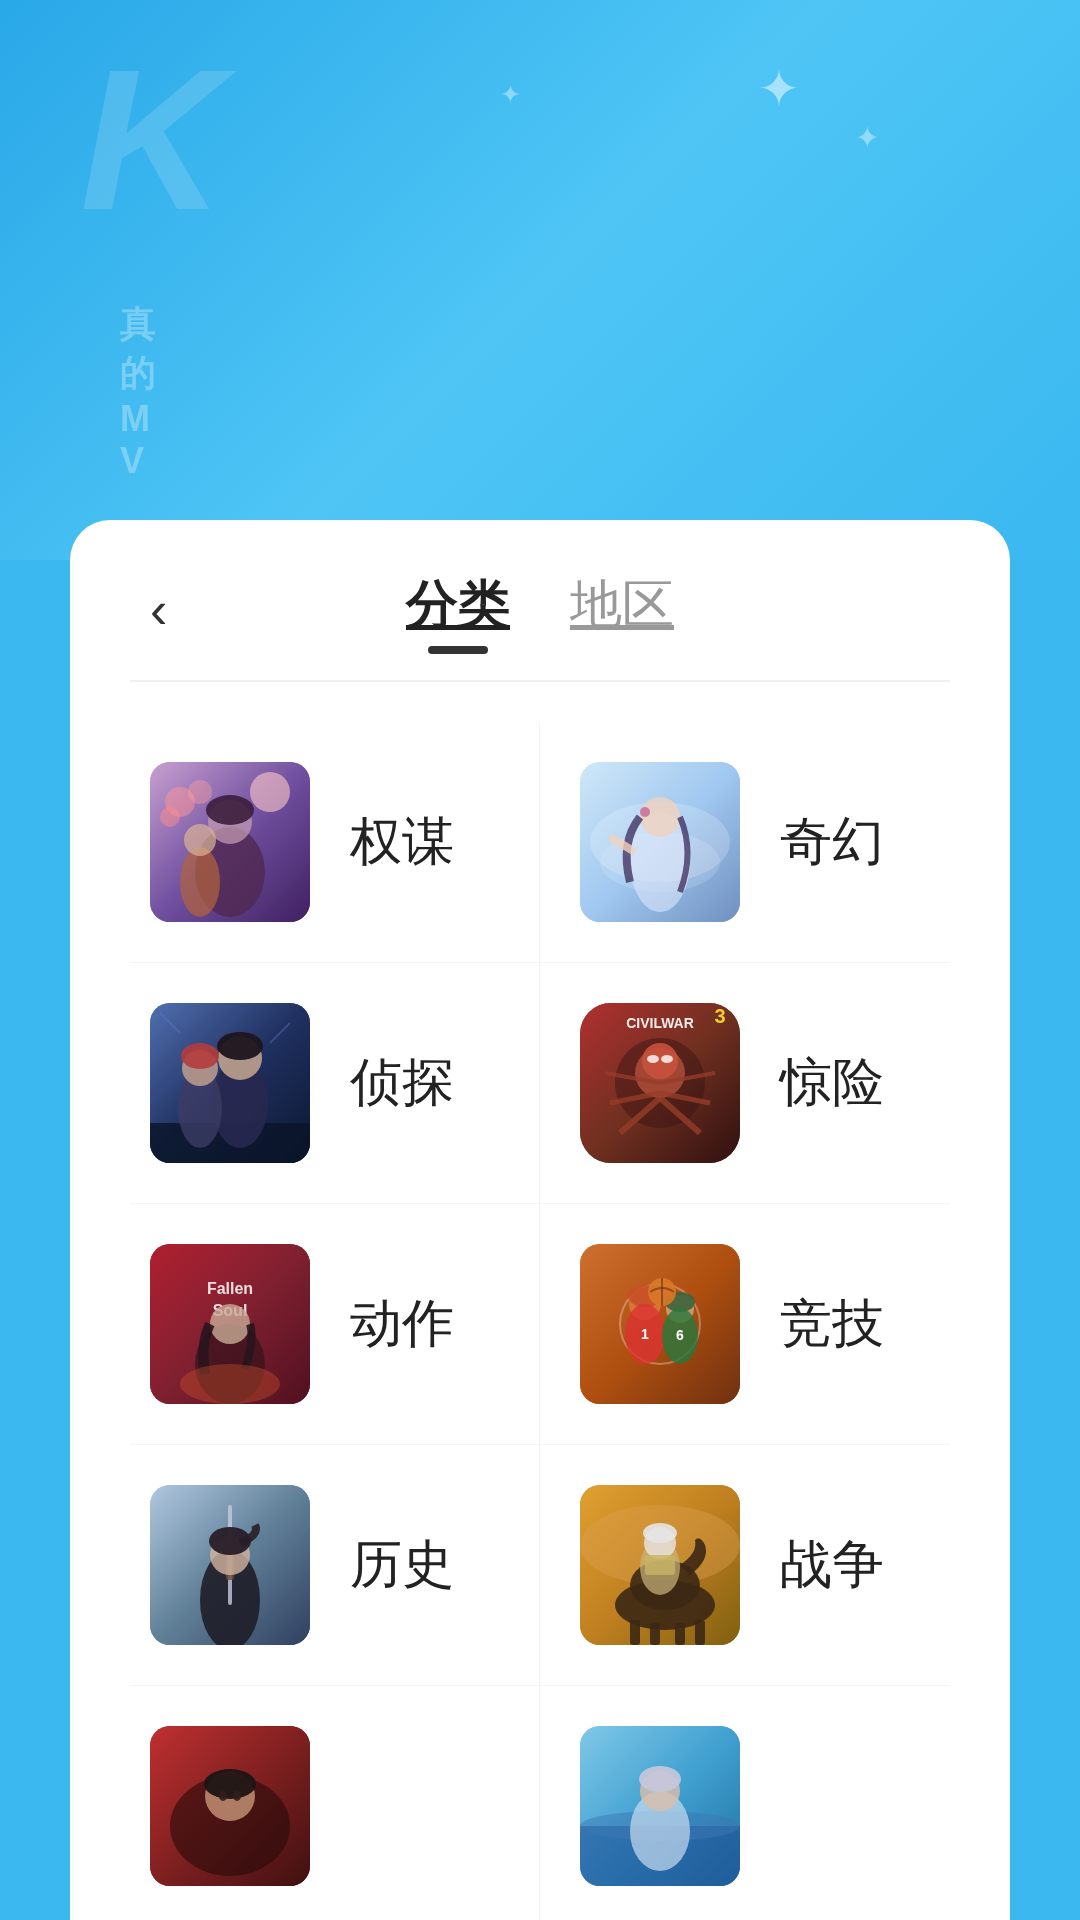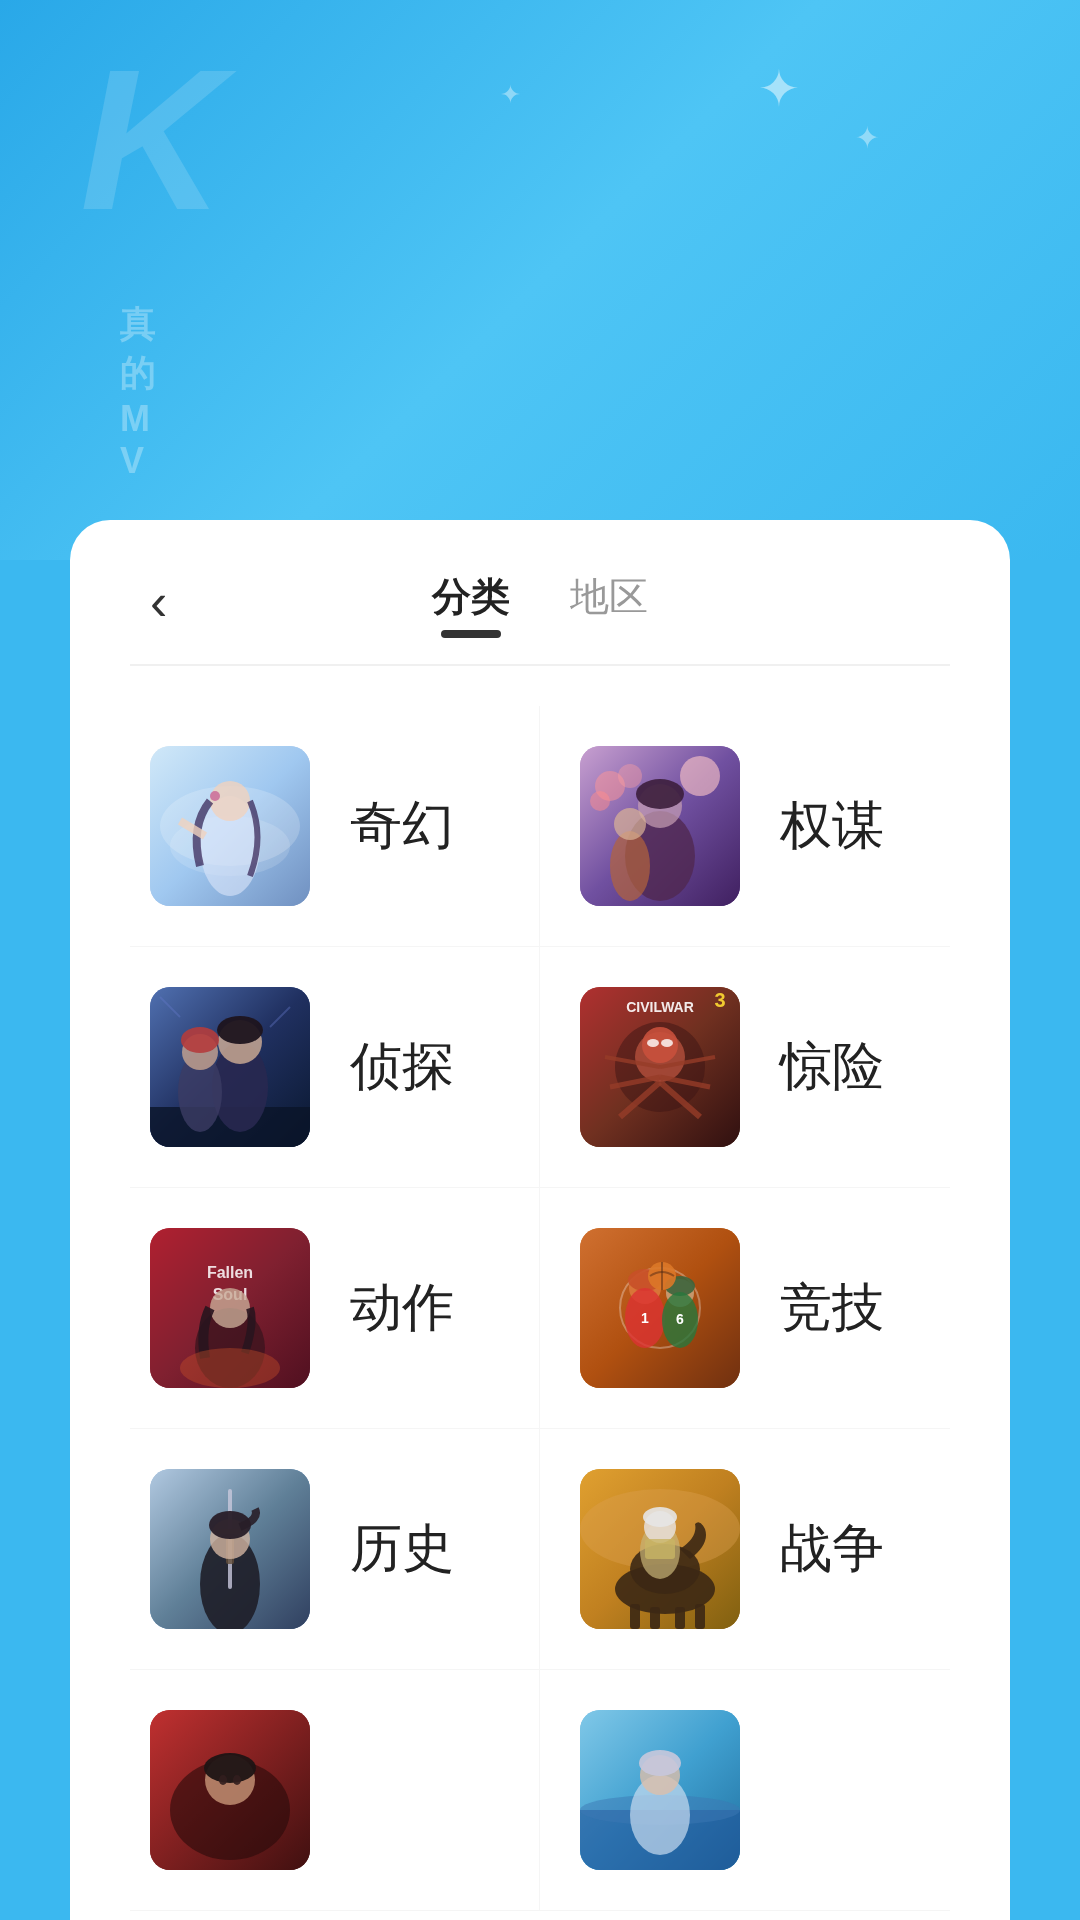--- a/index.html
+++ b/index.html
@@ -107,25 +107,26 @@
       font-weight: 300;
     }
 
     .tabs {
       display: flex;
       gap: 60px;
       margin: 0 auto;
     }
 
     .tab-item {
-      font-size: 39px;
+      font-size: 52px;
       color: #999;
       cursor: pointer;
       position: relative;
       padding-bottom: 10px;
+      text-decoration: underline;
     }
 
     .tab-item.active {
       color: #222;
       font-weight: 800;
     }
 
     .tab-item.active::after {
       content: '';
       position: absolute;
@@ -175,21 +176,21 @@
       border-radius: 20px;
       overflow: hidden;
       flex-shrink: 0;
       background: #ddd;
     }
 
     
     .thumb-1 { background: linear-gradient(135deg, #c8a0d0 0%, #8060a0 50%, #503080 100%); }
     .thumb-2 { background: linear-gradient(135deg, #e0e8f0 0%, #b0c8e8 50%, #90a8d0 100%); }
     .thumb-3 { background: linear-gradient(135deg, #6080c0 0%, #304880 50%, #102040 100%); }
-    .thumb-4 { background: linear-gradient(135deg, #c04040 0%, #804020 50%, #402010 100%); }
+    .thumb-4 { background: linear-gradient(135deg, #c04040 0%, #804020 50%, #402010 100%); border-radius: 31px; }
     .thumb-5 { background: linear-gradient(135deg, #c83040 0%, #903040 50%, #602030 100%); }
     .thumb-6 { background: linear-gradient(135deg, #e08030 0%, #c06010 50%, #804010 100%); }
     .thumb-7 { background: linear-gradient(135deg, #a0c0e0 0%, #6090c0 50%, #305080 100%); }
     .thumb-8 { background: linear-gradient(135deg, #d0a030 0%, #c08020 50%, #906010 100%); }
     .thumb-9 { background: linear-gradient(135deg, #c03030 0%, #802020 50%, #401010 100%); }
     .thumb-10 { background: linear-gradient(135deg, #80c0e8 0%, #40a0d0 50%, #2080b0 100%); }
 
     .category-label {
       font-size: 52px;
       color: #222;
@@ -240,20 +241,53 @@
         <span>地区</span>
       </div>
     </div>
   </div>
 
   <div class="divider"></div>
 
   <div class="category-grid">
 
     <div class="category-item">
+      <div class="category-thumbnail thumb-1">
+        <div class="thumb-inner">
+
+          <svg width="160" height="160" viewBox="0 0 160 160" xmlns="http://www.w3.org/2000/svg">
+            <defs>
+              <linearGradient id="g1" x1="0" y1="0" x2="1" y2="1">
+                <stop offset="0%" stop-color="#c8a0d0"></stop>
+                <stop offset="50%" stop-color="#7050a0"></stop>
+                <stop offset="100%" stop-color="#402060"></stop>
+              </linearGradient>
+            </defs>
+            <rect width="160" height="160" fill="url(#g1)"></rect>
+
+            <circle cx="120" cy="30" r="20" fill="rgba(255,200,200,0.6)"></circle>
+
+            <circle cx="30" cy="40" r="15" fill="rgba(255,150,150,0.5)"></circle>
+            <circle cx="50" cy="30" r="12" fill="rgba(255,160,160,0.4)"></circle>
+            <circle cx="20" cy="55" r="10" fill="rgba(255,140,140,0.5)"></circle>
+
+            <ellipse cx="80" cy="110" rx="35" ry="45" fill="rgba(80,40,80,0.8)"></ellipse>
+            <circle cx="80" cy="60" r="22" fill="rgba(200,160,180,0.7)"></circle>
+
+            <ellipse cx="80" cy="48" rx="24" ry="15" fill="rgba(60,30,60,0.9)"></ellipse>
+
+            <ellipse cx="50" cy="120" rx="20" ry="35" fill="rgba(180,100,60,0.7)"></ellipse>
+            <circle cx="50" cy="78" r="16" fill="rgba(220,180,150,0.7)"></circle>
+          </svg>
+        </div>
+      </div>
+      <span class="category-label">权谋</span>
+    </div>
+
+    <div class="category-item">
       <div class="category-thumbnail thumb-2">
         <div class="thumb-inner">
           <svg width="160" height="160" viewBox="0 0 160 160" xmlns="http://www.w3.org/2000/svg">
             <defs>
               <linearGradient id="g2" x1="0" y1="0" x2="1" y2="1">
                 <stop offset="0%" stop-color="#d0e8f8"></stop>
                 <stop offset="50%" stop-color="#a0c8f0"></stop>
                 <stop offset="100%" stop-color="#7090c0"></stop>
               </linearGradient>
             </defs>
@@ -268,53 +302,20 @@
             <path d="M60 55 Q40 80 50 120" stroke="rgba(50,30,80,0.7)" stroke-width="8" fill="none"></path>
             <path d="M100 55 Q115 90 100 130" stroke="rgba(50,30,80,0.7)" stroke-width="6" fill="none"></path>
 
             <circle cx="65" cy="50" r="5" fill="rgba(200,100,150,0.8)"></circle>
 
             <line x1="55" y1="90" x2="30" y2="75" stroke="rgba(240,210,190,0.8)" stroke-width="8"></line>
           </svg>
         </div>
       </div>
       <span class="category-label">奇幻</span>
-    </div>
-
-    <div class="category-item">
-      <div class="category-thumbnail thumb-1">
-        <div class="thumb-inner">
-
-          <svg width="160" height="160" viewBox="0 0 160 160" xmlns="http://www.w3.org/2000/svg">
-            <defs>
-              <linearGradient id="g1" x1="0" y1="0" x2="1" y2="1">
-                <stop offset="0%" stop-color="#c8a0d0"></stop>
-                <stop offset="50%" stop-color="#7050a0"></stop>
-                <stop offset="100%" stop-color="#402060"></stop>
-              </linearGradient>
-            </defs>
-            <rect width="160" height="160" fill="url(#g1)"></rect>
-
-            <circle cx="120" cy="30" r="20" fill="rgba(255,200,200,0.6)"></circle>
-
-            <circle cx="30" cy="40" r="15" fill="rgba(255,150,150,0.5)"></circle>
-            <circle cx="50" cy="30" r="12" fill="rgba(255,160,160,0.4)"></circle>
-            <circle cx="20" cy="55" r="10" fill="rgba(255,140,140,0.5)"></circle>
-
-            <ellipse cx="80" cy="110" rx="35" ry="45" fill="rgba(80,40,80,0.8)"></ellipse>
-            <circle cx="80" cy="60" r="22" fill="rgba(200,160,180,0.7)"></circle>
-
-            <ellipse cx="80" cy="48" rx="24" ry="15" fill="rgba(60,30,60,0.9)"></ellipse>
-
-            <ellipse cx="50" cy="120" rx="20" ry="35" fill="rgba(180,100,60,0.7)"></ellipse>
-            <circle cx="50" cy="78" r="16" fill="rgba(220,180,150,0.7)"></circle>
-          </svg>
-        </div>
-      </div>
-      <span class="category-label">权谋</span>
     </div>
 
     <div class="category-item">
       <div class="category-thumbnail thumb-3">
         <div class="thumb-inner">
           <svg width="160" height="160" viewBox="0 0 160 160" xmlns="http://www.w3.org/2000/svg">
             <defs>
               <linearGradient id="g3" x1="0" y1="0" x2="1" y2="1">
                 <stop offset="0%" stop-color="#5070b0"></stop>
                 <stop offset="50%" stop-color="#203060"></stop>

